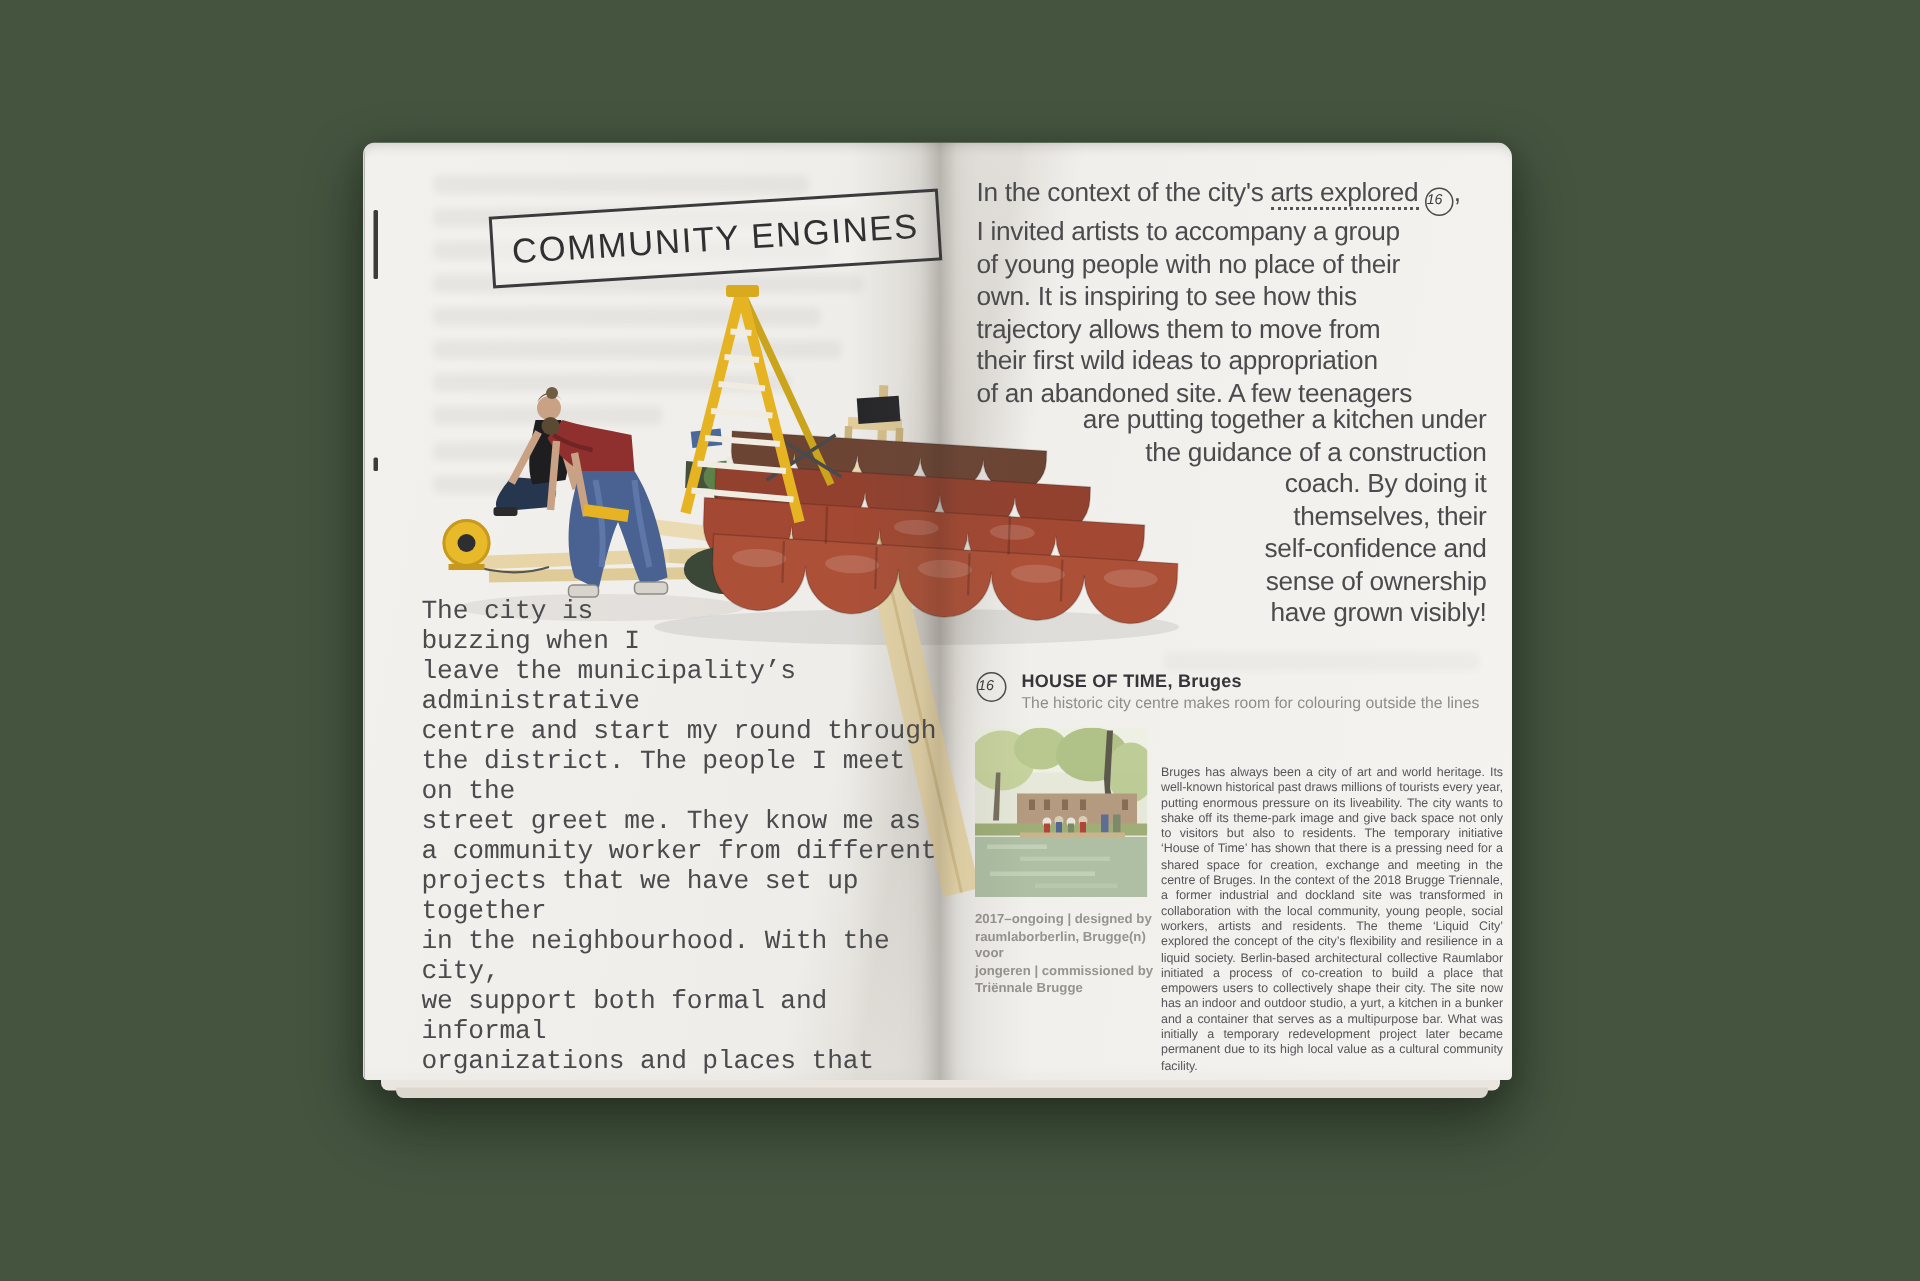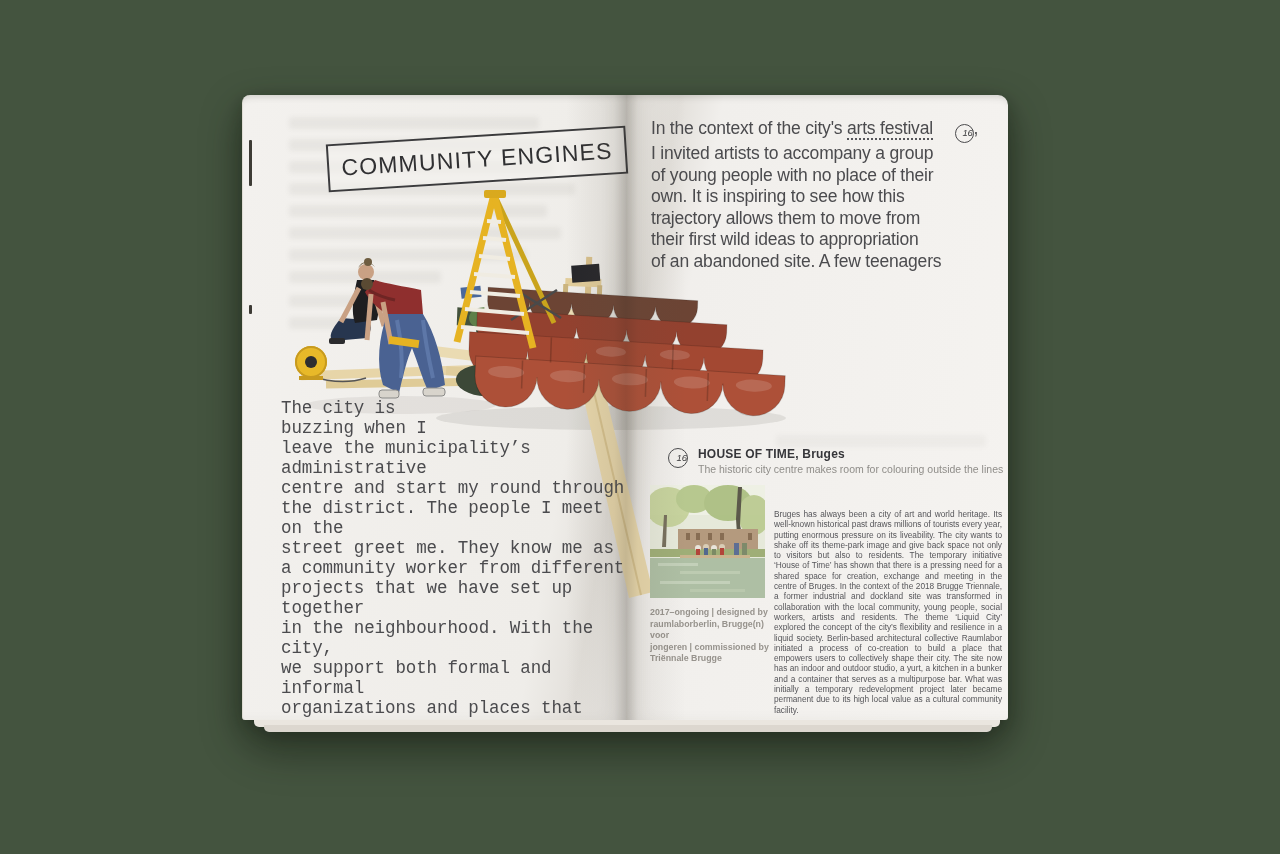--- a/index.html
+++ b/index.html
@@ -28,21 +28,21 @@
   .title-box span{font-size:23px;letter-spacing:1.2px;color:#303032;}
   .pre{white-space:pre-line;}
   .left-body{position:absolute;left:38px;top:303px;width:348px;z-index:3;
     font-size:17.5px;line-height:20px;letter-spacing:-.1px;color:#4b4b4e;font-family:Liberation Mono, monospace;}
   .intro{position:absolute;left:25px;top:23px;width:340px;z-index:3;
     font-size:17.5px;line-height:21.5px;letter-spacing:-.2px;color:#4b4b4e;}
   .intro-wrap{position:absolute;left:25px;top:174px;width:340px;z-index:3;text-align:right;
     font-size:17.5px;line-height:21.5px;letter-spacing:-.2px;color:#4b4b4e;}
   .link-dotted{border-bottom:2px dotted #55555a;}
   .circ{display:inline-block;width:17px;height:17px;border:1.3px solid #4a4a4c;border-radius:50%;
-    font-size:9.5px;line-height:16px;text-align:right;vertical-align:-2px;font-style:normal;color:#3c3c3e;margin-left:17px;}
+    font-size:9.5px;line-height:16px;text-align:left;vertical-align:-2px;font-style:normal;color:#3c3c3e;}
   .feature{position:absolute;left:0;top:0;width:383px;height:625px;z-index:3;}
   .f-head{position:absolute;left:25px;top:352px;display:flex;gap:10px;}
   .f-head .circ{width:18px;height:18px;line-height:17px;margin-top:1px;}
   .f-title{font-size:12px;font-weight:700;color:#36363a;letter-spacing:.2px;}
   .f-sub{font-size:10.5px;color:#8f8d89;margin-top:2px;}
   .f-photo{position:absolute;left:24px;top:390px;width:115px;height:113px;overflow:hidden;}
   .f-caption{position:absolute;left:24px;top:512px;width:125px;
     font-size:8.8px;line-height:11.5px;font-weight:700;color:#97938d;}
   .f-body{position:absolute;left:148px;top:386px;width:228px;
     font-size:8.3px;line-height:10.3px;letter-spacing:-.03px;color:#56565a;text-align:justify;margin-top:28px;}
@@ -86,27 +86,34 @@
 we support both formal and informal
 organizations and places that promote
 local solidarity and inclusiveness, places
 of connection. We have observed that
 it is equally important to invest in social
 and physical infrastructure.</div>
       </div>
 
       <div class="page page-right">
         <div class="ghost r" style="left:150px;top:340px;width:210px"></div>
-        <div class="intro"><span class="pre">In the context of the city's </span><span class="link-dotted">arts festival</span> <span class="circ"><i>16</i></span><span class="pre">,
+        <div class="intro"><span class="pre">In the context of the city's </span><span class="link-dotted">arts explored</span> <span class="circ"><i>16</i></span><span class="pre">,
 I invited artists to accompany a group
 of young people with no place of their
 own. It is inspiring to see how this
 trajectory allows them to move from
 their first wild ideas to appropriation
 of an abandoned site. A few teenagers</span></div>
+        <div class="intro-wrap pre">are putting together a kitchen under
+the guidance of a construction
+coach. By doing it
+themselves, their
+self-confidence and
+sense of ownership
+have grown visibly!</div>
 
         <div class="feature">
           <div class="f-head">
             <span class="circ"><i>16</i></span>
             <div>
               <div class="f-title">HOUSE OF TIME, Bruges</div>
               <div class="f-sub">The historic city centre makes room for colouring outside the lines</div>
             </div>
           </div>
           <div class="f-photo">

